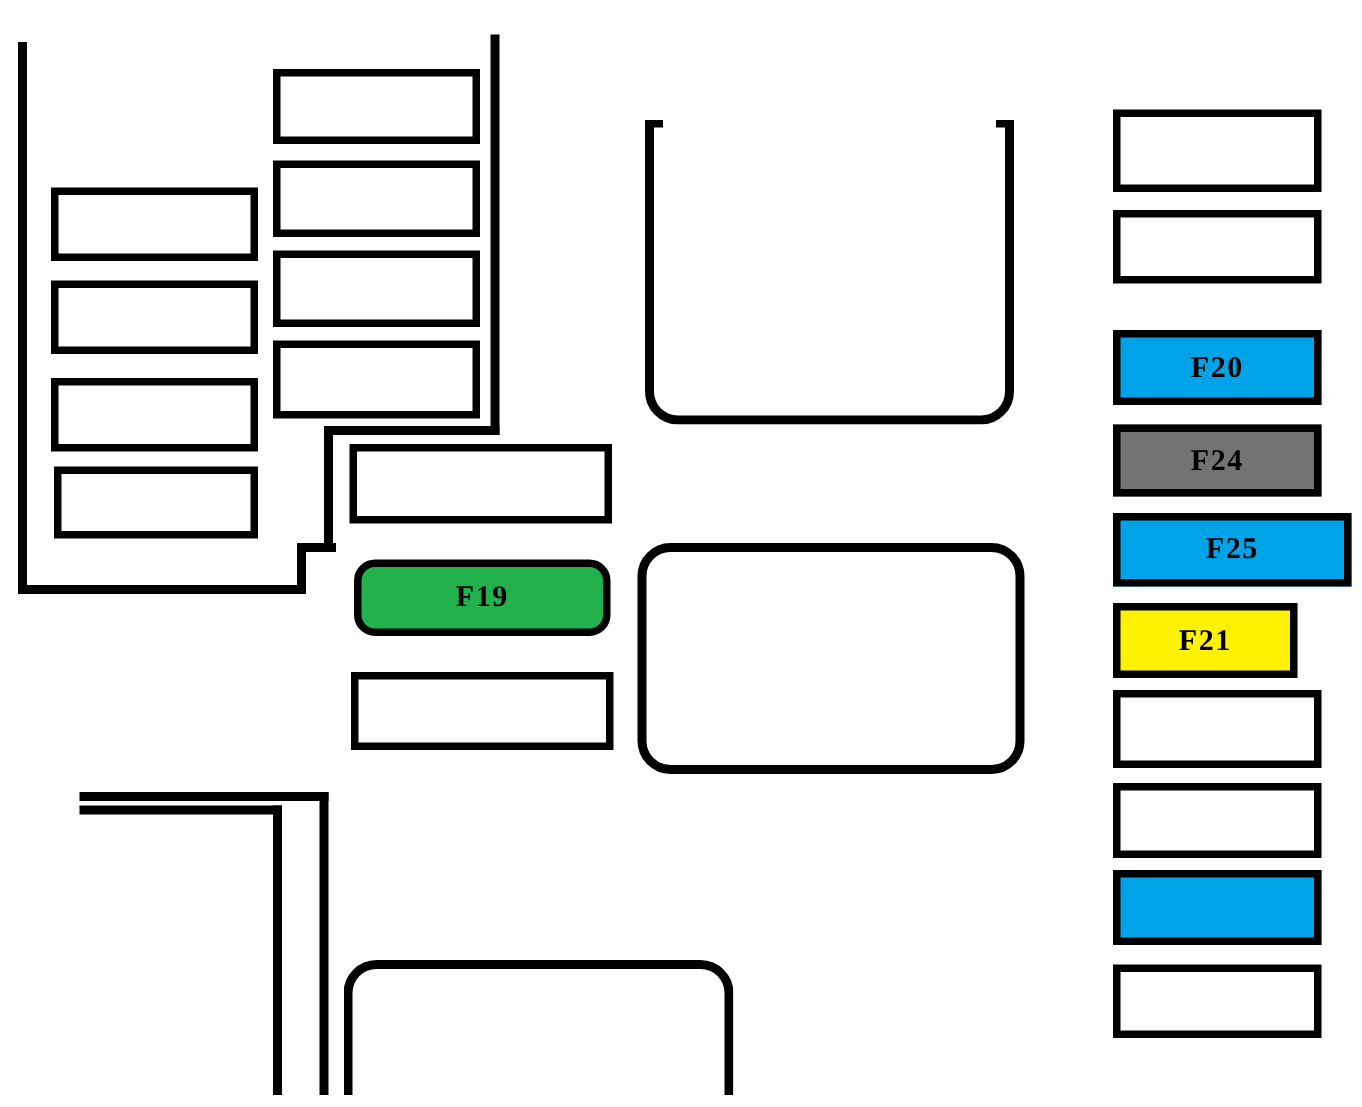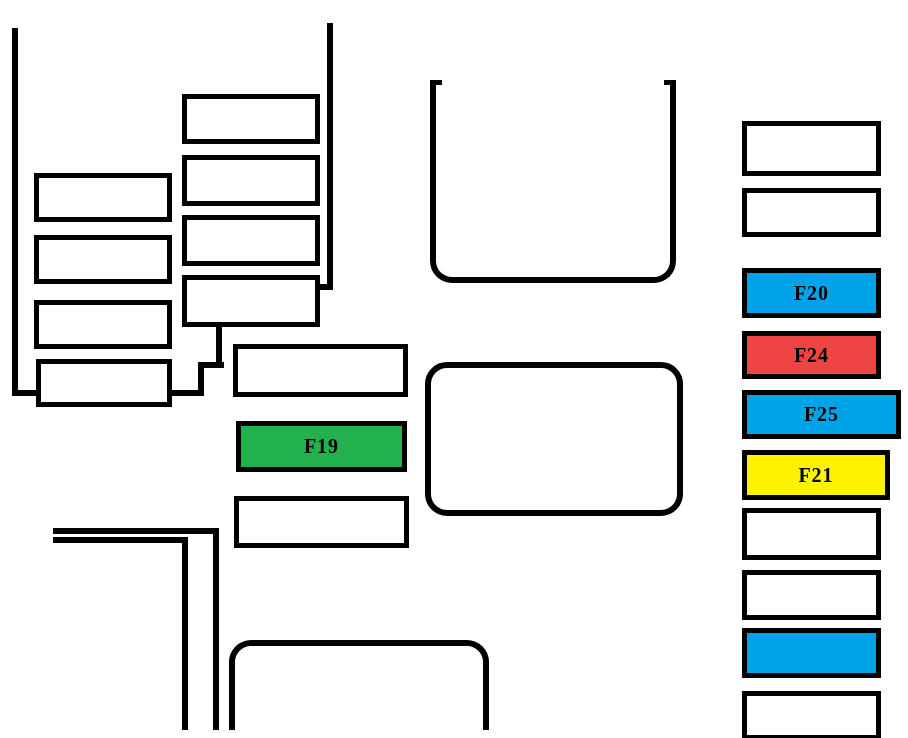--- a/index.html
+++ b/index.html
@@ -16,21 +16,20 @@
     font-family: "Liberation Serif", serif;
   }
   .fuse {
     position: absolute;
     box-sizing: border-box;
     border: 5px solid #000000;
     background: #ffffff;
     display: flex;
     align-items: center;
     justify-content: center;
-    margin-top: 48px;
   }
   .fuse .label {
     font-family: "Liberation Serif", serif;
     font-weight: bold;
     font-size: 20px;
     color: #000000;
     letter-spacing: 1px;
   }
   .seg {
     position: absolute;
@@ -81,21 +80,21 @@
   <div class="fuse" style="left:34px; top:187px; width:138px; height:49px;"></div>
   <div class="fuse" style="left:34px; top:252px; width:138px; height:49px;"></div>
   <div class="fuse" style="left:36px; top:311px; width:136px; height:48px;"></div>
 
   <div class="fuse" style="left:182px; top:46px;  width:138px; height:50px;"></div>
   <div class="fuse" style="left:182px; top:107px; width:138px; height:51px;"></div>
   <div class="fuse" style="left:182px; top:167px; width:138px; height:51px;"></div>
   <div class="fuse" style="left:182px; top:227px; width:138px; height:52px;"></div>
 
   <div class="fuse" style="left:233px; top:296px; width:175px; height:53px;"></div>
-  <div class="fuse" style="left: 236px; top: 373px; width: 171px; height: 51px; background-color: rgb(34, 177, 76);">
+  <div class="fuse" style="left: 236px; top: 373px; width: 171px; height: 51px; background-color: rgb(34, 177, 76); border-radius: 14px;">
     <span class="label">F19</span>
   </div>
   <div class="fuse" style="left:234px; top:448px; width:175px; height:52px;"></div>
 
   <div class="connector" id="connector-top-u"></div>
   <div class="nub" style="left:430px; top:80px;"></div>
   <div class="nub" style="left:664px; top:80px;"></div>
 
   <div class="connector" id="relay-center"></div>
 
@@ -104,27 +103,27 @@
   <div class="seg" style="left:53px;  top:528px; width:166px; height:6px;"></div>
   <div class="seg" style="left:213px; top:528px; width:6px;   height:202px;"></div>
   <div class="seg" style="left:53px;  top:537px; width:135px; height:6px;"></div>
   <div class="seg" style="left:182px; top:537px; width:6px;   height:193px;"></div>
 
   <div class="fuse" style="left:742px; top:73px;  width:139px; height:55px;"></div>
   <div class="fuse" style="left:742px; top:140px; width:139px; height:49px;"></div>
   <div class="fuse" style="left: 742px; top: 220px; width: 139px; height: 50px; background-color: rgb(0, 162, 232);">
     <span class="label">F20</span>
   </div>
-  <div class="fuse" style="left: 742px; top: 283px; width: 139px; height: 48px; background-color: #ef4444;">
+  <div class="fuse" style="left: 742px; top: 283px; width: 139px; height: 48px; background-color: #737373;">
     <span class="label">F24</span>
   </div>
   <div class="fuse" style="left: 742px; top: 342px; width: 159px; height: 49px; background-color: rgb(0, 162, 232);">
     <span class="label">F25</span>
   </div>
-  <div class="fuse" style="left: 742px; top: 402px; width: 148px; height: 50px; background-color: rgb(255, 242, 0);">
+  <div class="fuse" style="left: 742px; top: 402px; width: 123px; height: 50px; background-color: rgb(255, 242, 0);">
     <span class="label">F21</span>
   </div>
   <div class="fuse" style="left:742px; top:460px; width:139px; height:52px;"></div>
   <div class="fuse" style="left:742px; top:522px; width:139px; height:50px;"></div>
   <div class="fuse" style="left: 742px; top: 580px; width: 139px; height: 50px; background-color: rgb(0, 162, 232);"></div>
   <div class="fuse" style="left:742px; top:643px; width:139px; height:49px;"></div>
 
 </div>
 
 </body></html>

